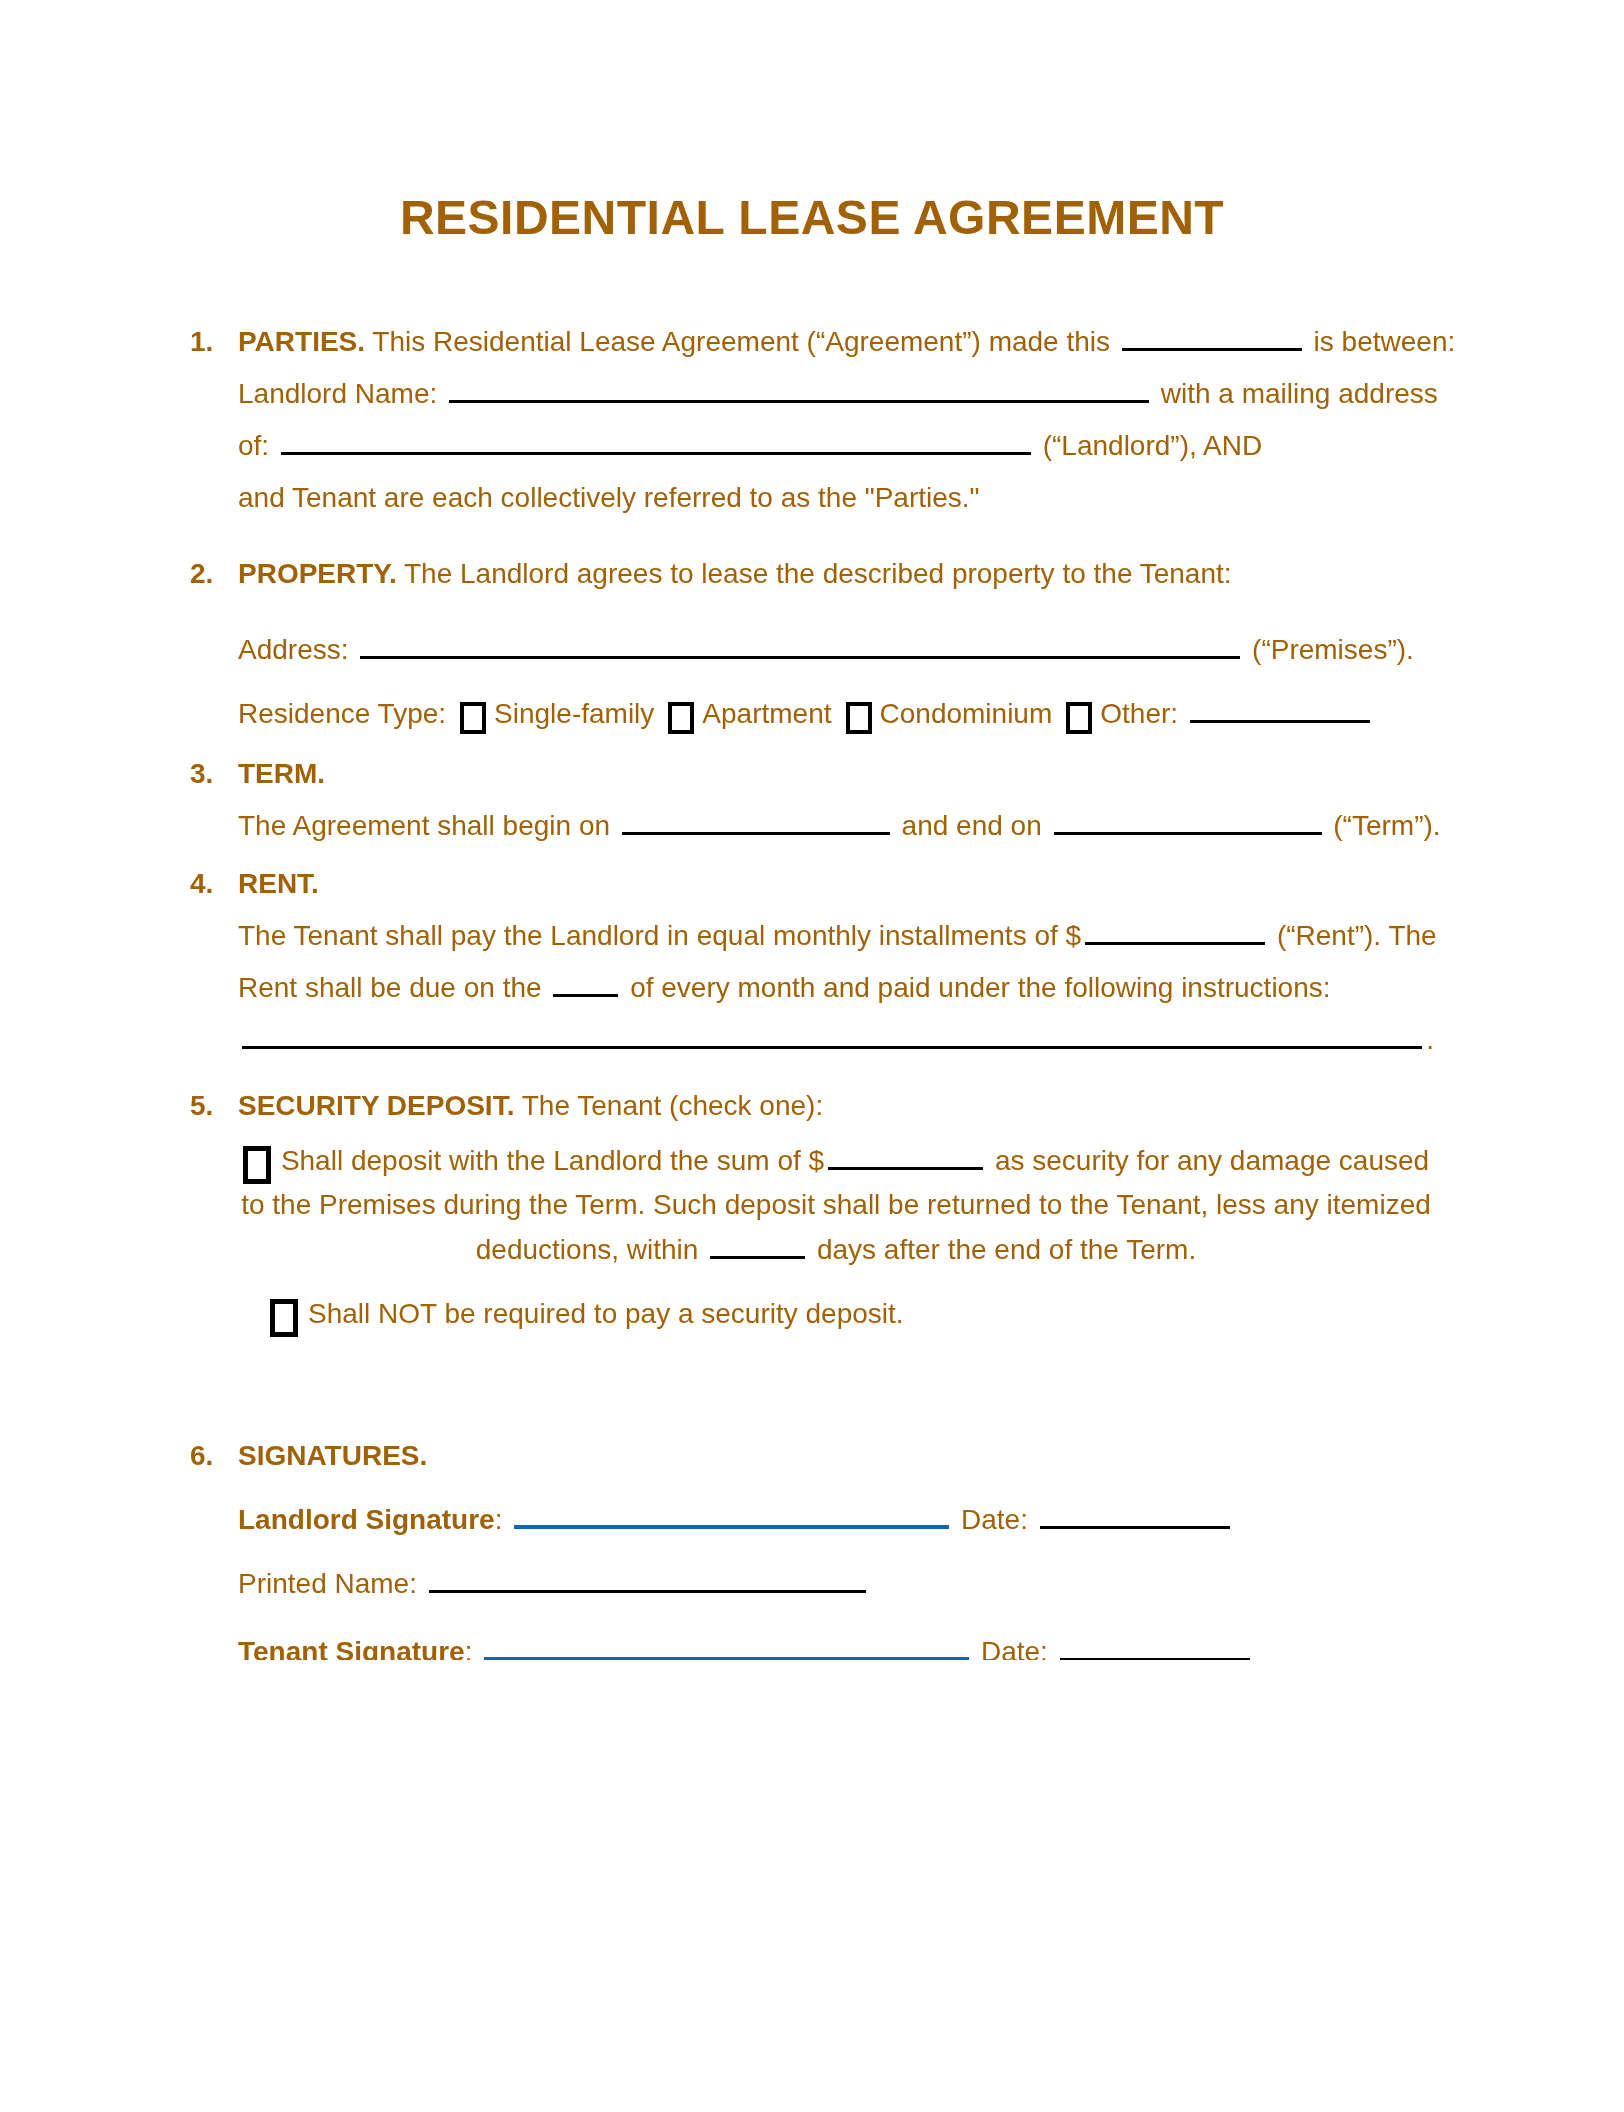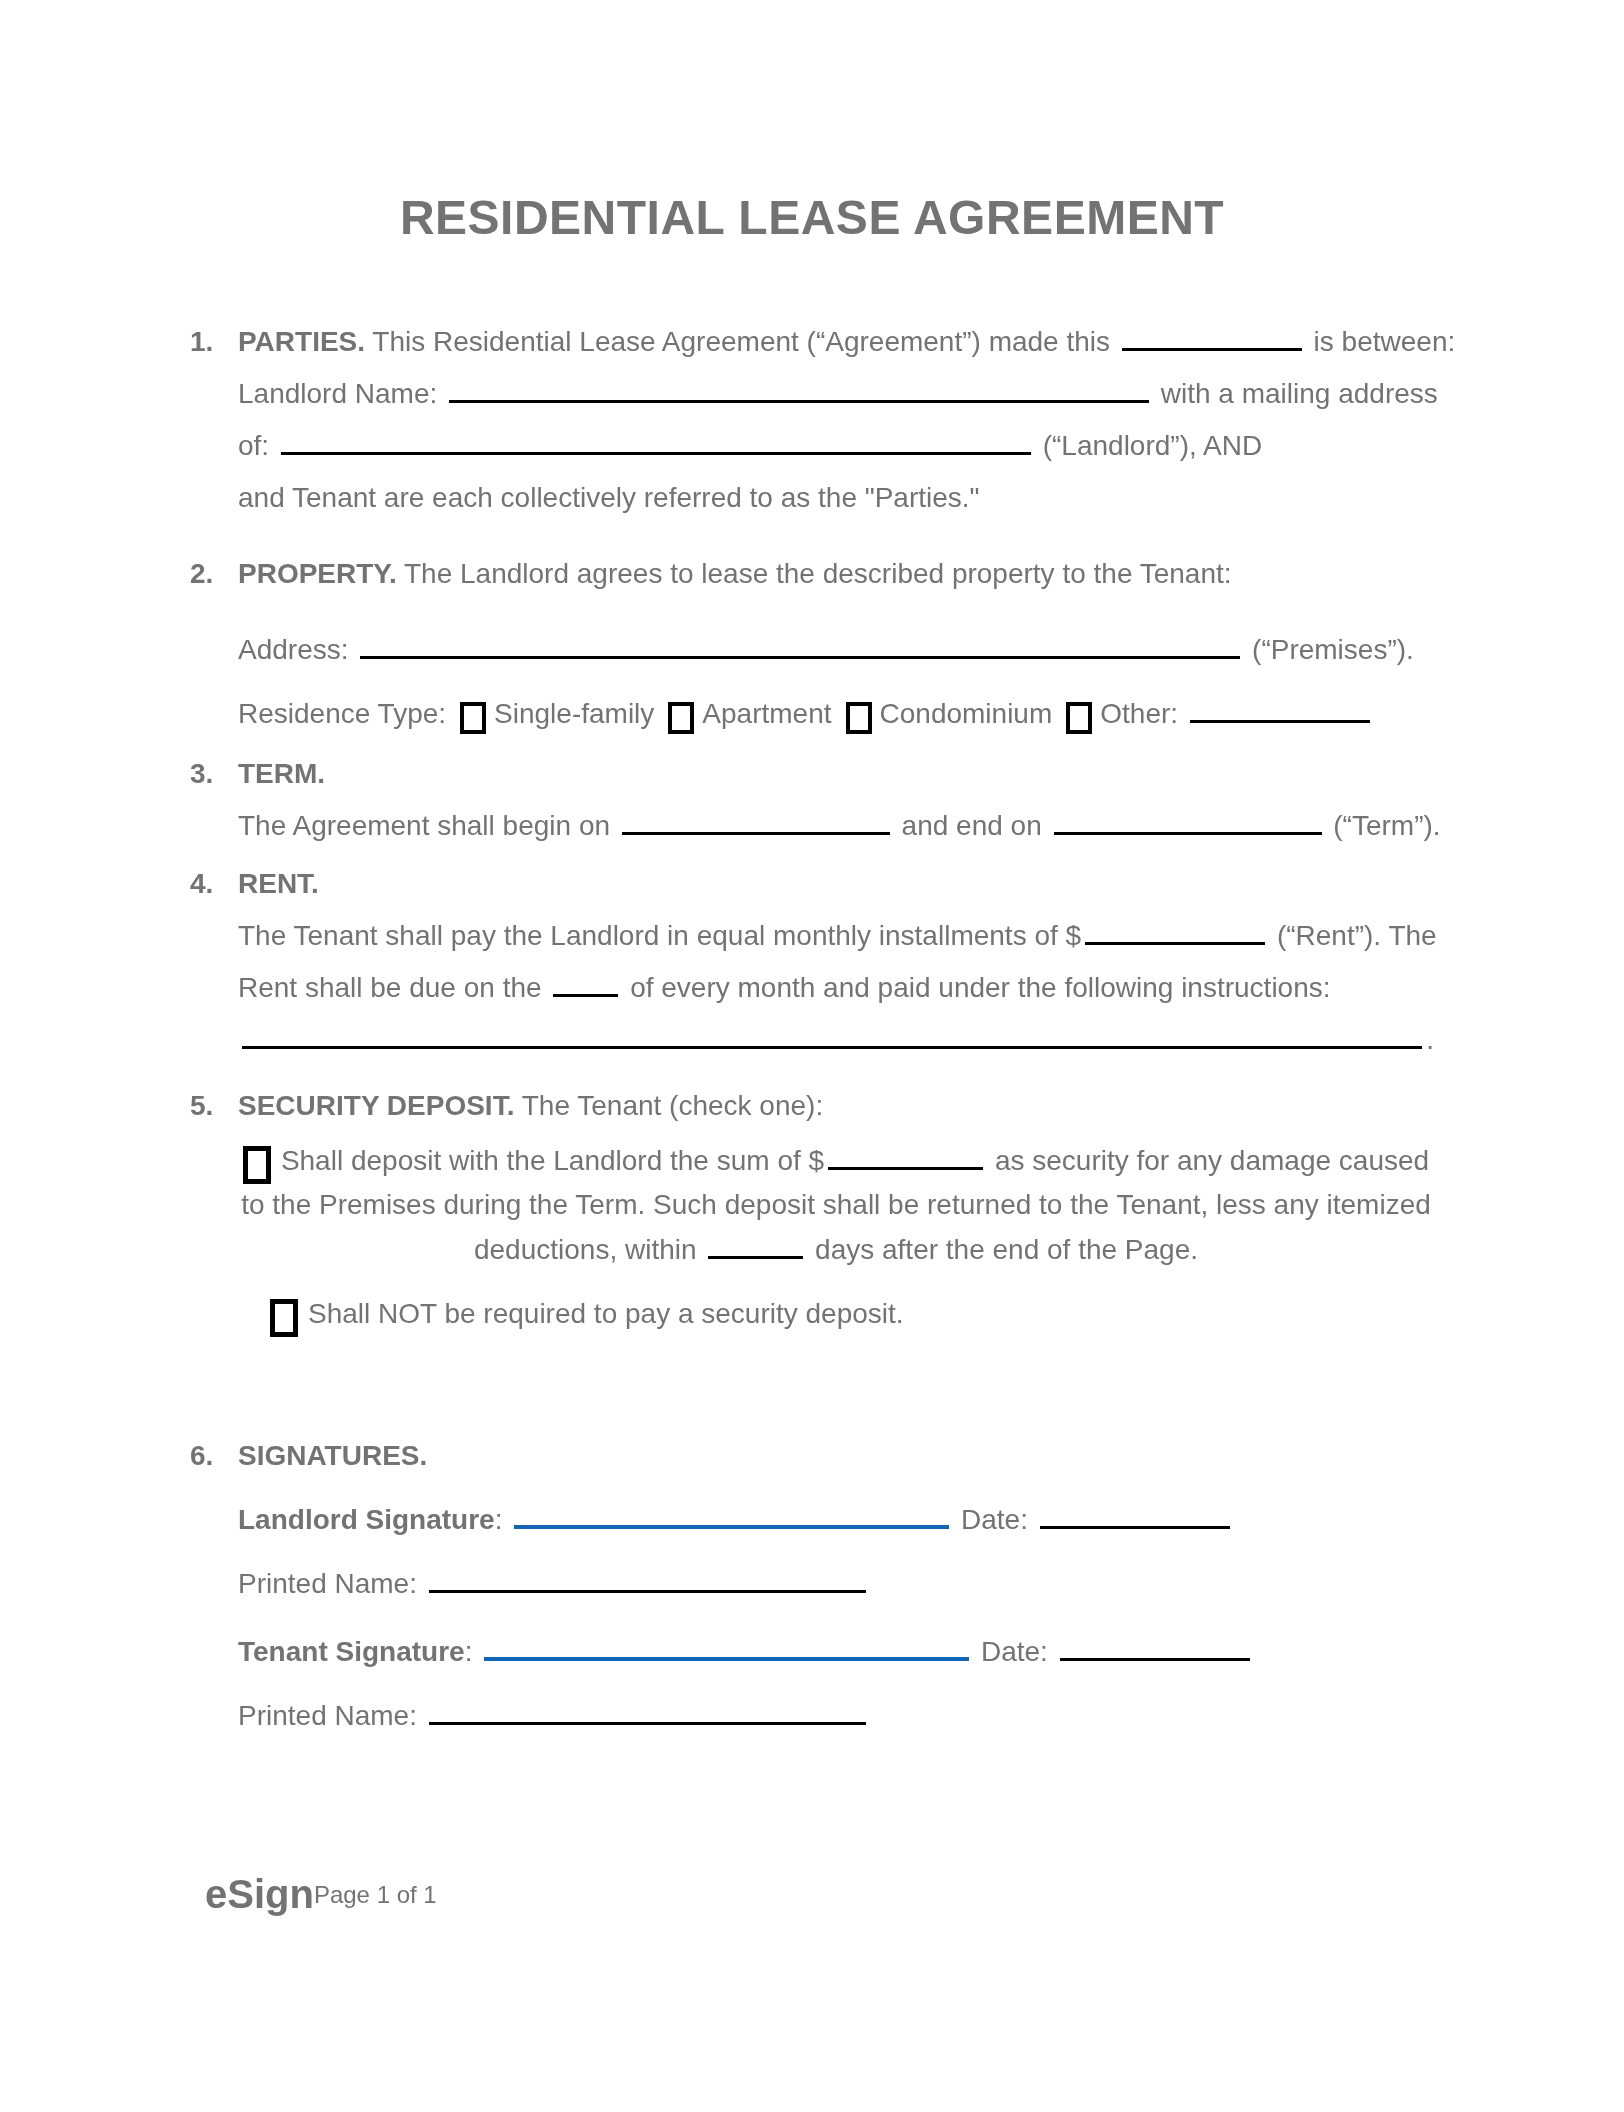--- a/index.html
+++ b/index.html
@@ -1,22 +1,22 @@
 <!DOCTYPE html>
 <html><head>
 <meta charset="utf-8">
 <style>
   * { box-sizing: border-box; }
   html, body { margin: 0; padding: 0; background: #ffffff; }
   .page {
     position: relative;
     width: 1624px;
-    height: 2112px;
+    height: 1660px;
     background: #ffffff;
-    color: #737373;
+    color: #a16207;
     font-family: "Liberation Sans", "DejaVu Sans", sans-serif;
     font-size: 28px;
     overflow: hidden;
   }
   .title {
     margin: 0;
     padding-top: 190px;
     text-align: center;
     font-size: 48px;
     line-height: 56px;
@@ -194,21 +194,21 @@
         </div>
         <div class="tight mt-opt1">
           <div class="line">
             <span class="cb-lg"></span><span>Shall deposit with the Landlord the sum of $</span><span class="blank w155"></span>
             <span>as security for any damage caused</span>
           </div>
           <div class="line">to the Premises during the Term. Such deposit shall be returned to the Tenant, less any itemized</div>
           <div class="line">
             <span>deductions, within</span>
             <span class="blank w95"></span>
-            <span>days after the end of the Page.</span>
+            <span>days after the end of the Term.</span>
           </div>
         </div>
         <div class="line mt-opt2">
           <span class="cb-lg"></span><span>Shall NOT be required to pay a security deposit.</span>
         </div>
       </div>
     </div>
 
     <div class="sec mt-sec6">
       <div class="sec-num">6.</div>

